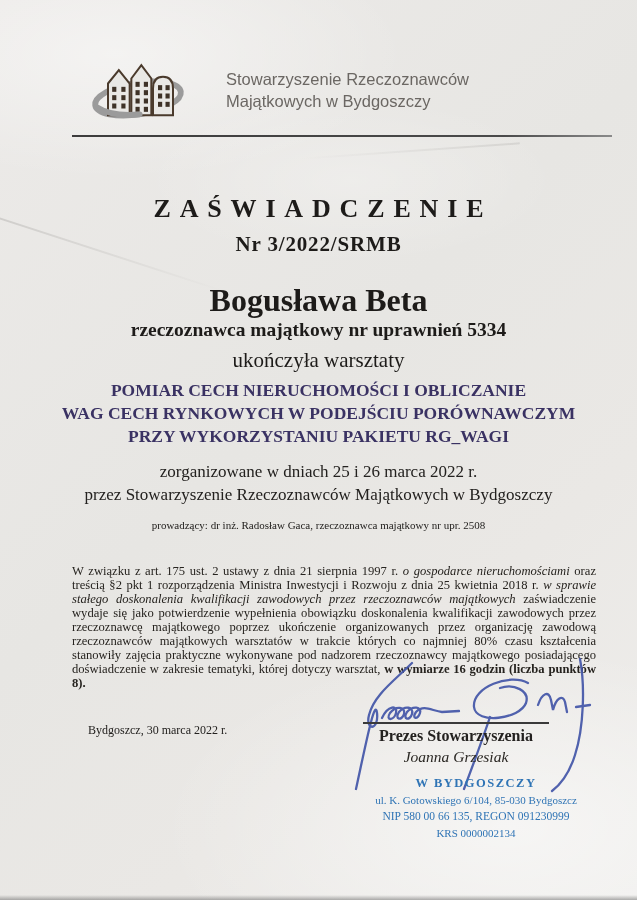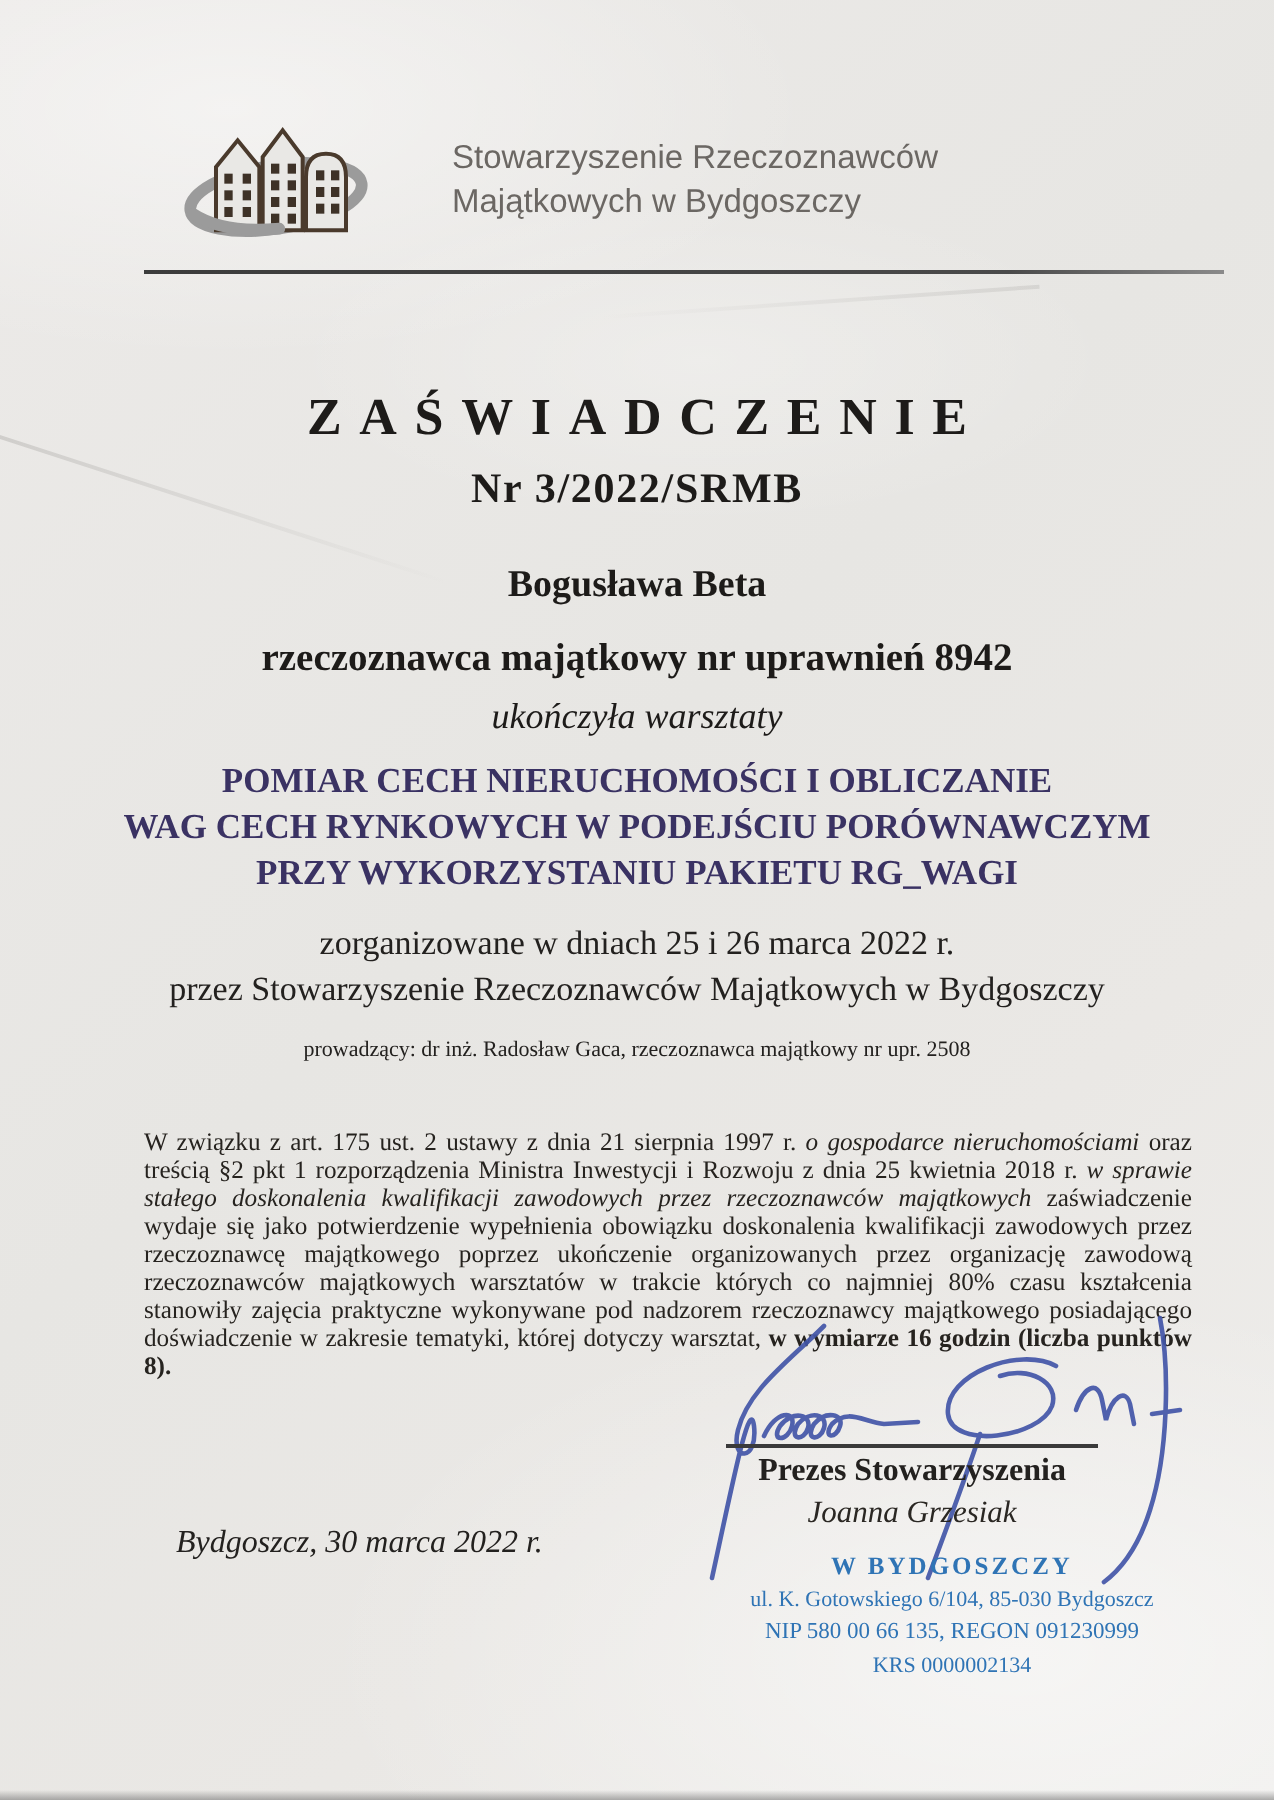--- a/index.html
+++ b/index.html
@@ -17,32 +17,32 @@
   .bottom-edge{position:absolute;left:0;bottom:0;width:100%;height:5px;background:linear-gradient(to bottom,transparent,rgba(110,110,110,.55));}
 
   .header{position:absolute;left:88px;top:55px;display:flex;align-items:center;gap:24px;}
   .logo{width:100px;height:72px;flex:0 0 auto;}
   .org-name{margin-left:14px;font-family:"Liberation Sans",sans-serif;font-size:16.5px;line-height:1.32;color:#6b6763;}
   .rule{position:absolute;left:72px;top:135px;width:540px;height:2px;background:linear-gradient(90deg,#3c3c3c 0%,#4a4a4a 80%,#8a8a8a 100%);}
 
   .c{position:absolute;left:0;width:637px;text-align:center;color:#1d1b19;}
   .doc-title{top:194px;font-size:26px;font-weight:bold;letter-spacing:.34em;text-indent:.34em;}
   .doc-number{top:232px;font-size:21px;font-weight:bold;letter-spacing:.04em;}
-  .recipient-name{top:282px;font-size:19px;font-weight:bold;}
+  .recipient-name{top:282px;font-size:32px;font-weight:bold;}
   .recipient-creds{top:319px;font-size:19.5px;font-weight:bold;}
-  .completion{top:348px;font-size:18px;font-style:italic;}
+  .completion{top:348px;font-size:21px;}
   .course-title{top:379px;font-size:17.5px;font-weight:bold;line-height:23px;color:#3a3263;}
   .organized{top:461px;font-size:17px;line-height:22.5px;color:#23211f;}
   .instructor{top:519px;font-size:11px;color:#23211f;}
 
   .legal{position:absolute;left:72px;top:551px;width:524px;font-size:12.6px;line-height:14.1px;text-align:justify;color:#26231f;}
   .legal .it{font-style:italic;}
   .legal .bd{font-weight:bold;}
 
-  .place-date{position:absolute;left:88px;top:763px;font-size:16px;color:#23211f;font-style:italic;}
+  .place-date{position:absolute;left:88px;top:723px;font-size:12px;color:#23211f;}
 
   .sig-art{position:absolute;left:332px;top:655px;width:302px;height:140px;}
   .sig-line{position:absolute;left:363px;top:722px;width:186px;height:2px;background:#3a3a3a;}
   .signer-title{position:absolute;left:345px;top:727px;width:222px;text-align:center;font-size:16px;font-weight:bold;color:#23211f;}
   .signer-name{position:absolute;left:345px;top:748px;width:222px;text-align:center;font-size:15.5px;font-style:italic;color:#2a2723;}
 
   .stamp{position:absolute;left:348px;top:775px;width:256px;text-align:center;color:#2f74b5;line-height:16.5px;}
   .stamp .s1{font-size:13px;font-weight:bold;letter-spacing:.2em;}
   .stamp .s2{font-size:12.5px;font-weight:bold;letter-spacing:.02em;}
   .stamp .s3{font-size:12.5px;font-weight:bold;letter-spacing:.12em;}
@@ -105,21 +105,21 @@
       <div>Majątkowych w Bydgoszczy</div>
     </div>
   </div>
 
   <div class="rule"></div>
 
   <div class="c doc-title">ZAŚWIADCZENIE</div>
   <div class="c doc-number">Nr 3/2022/SRMB</div>
 
   <div class="c recipient-name">Bogusława Beta</div>
-  <div class="c recipient-creds">rzeczoznawca majątkowy nr uprawnień 8942</div>
+  <div class="c recipient-creds">rzeczoznawca majątkowy nr uprawnień 5334</div>
   <div class="c completion">ukończyła warsztaty</div>
 
   <div class="c course-title">
     <div>POMIAR CECH NIERUCHOMOŚCI I OBLICZANIE</div>
     <div>WAG CECH RYNKOWYCH W PODEJŚCIU PORÓWNAWCZYM</div>
     <div>PRZY WYKORZYSTANIU PAKIETU RG_WAGI</div>
   </div>
 
   <div class="c organized">
     <div>zorganizowane w dniach 25 i 26 marca 2022 r.</div>

